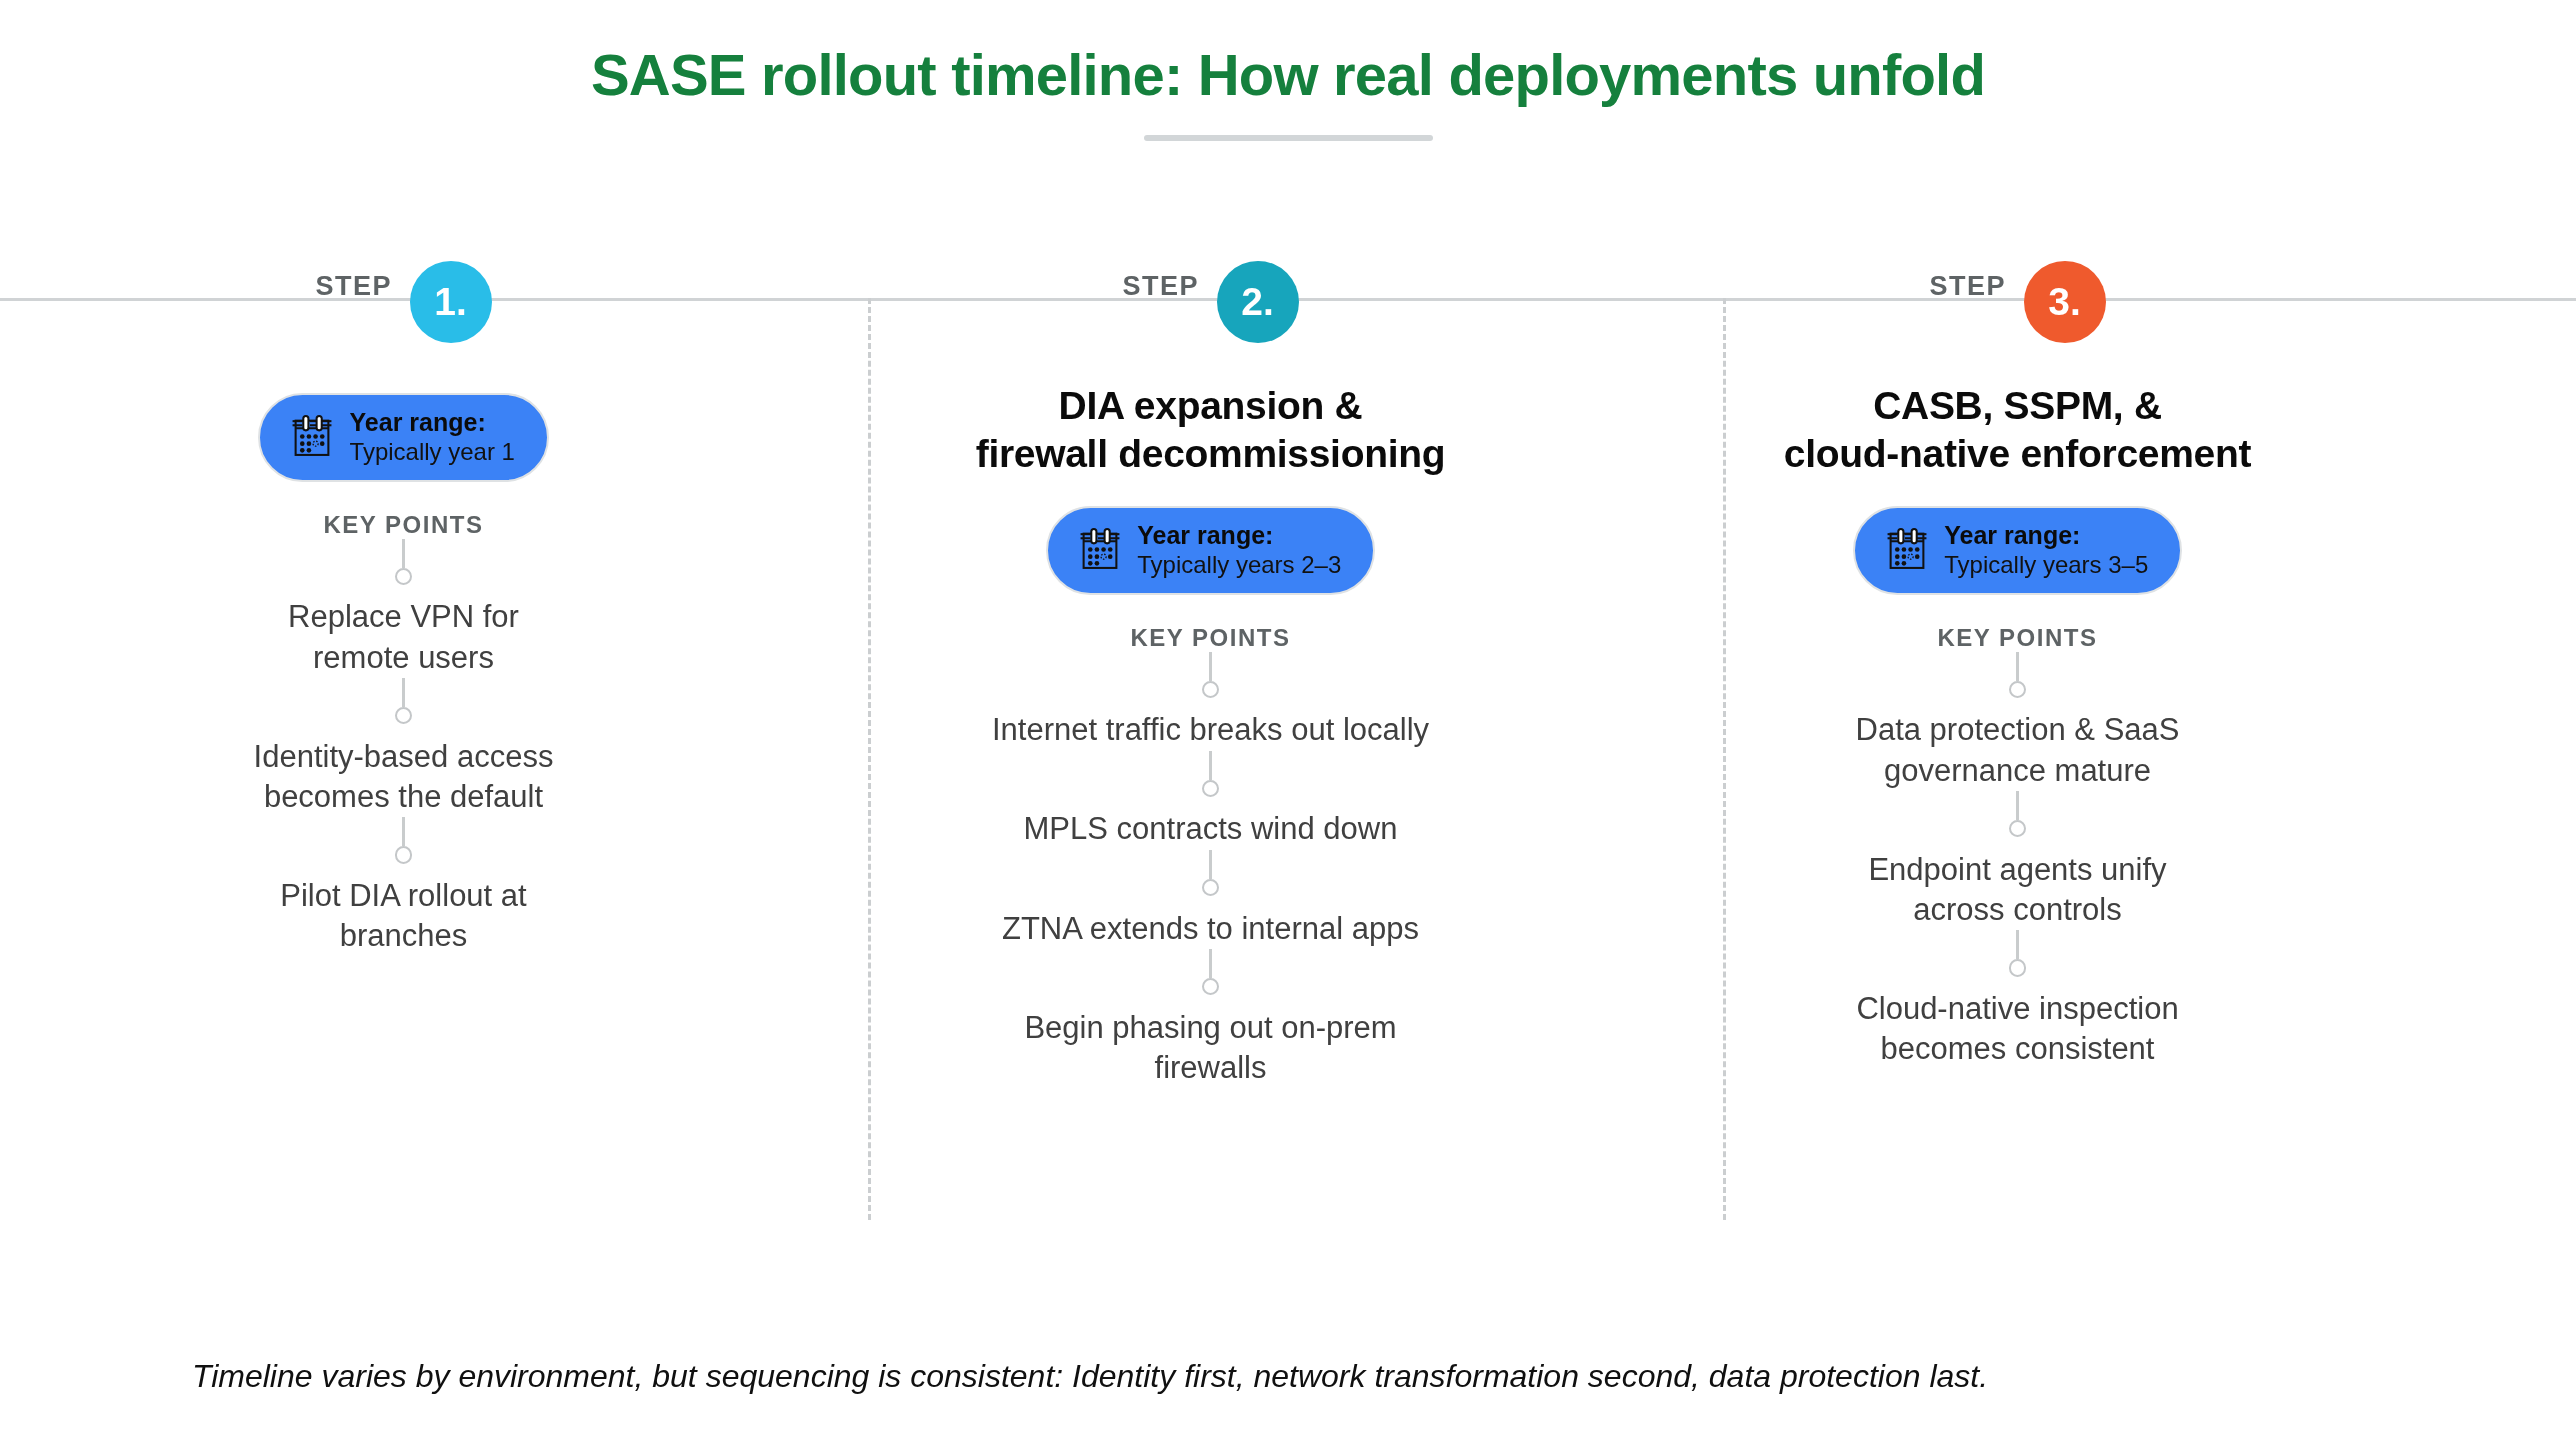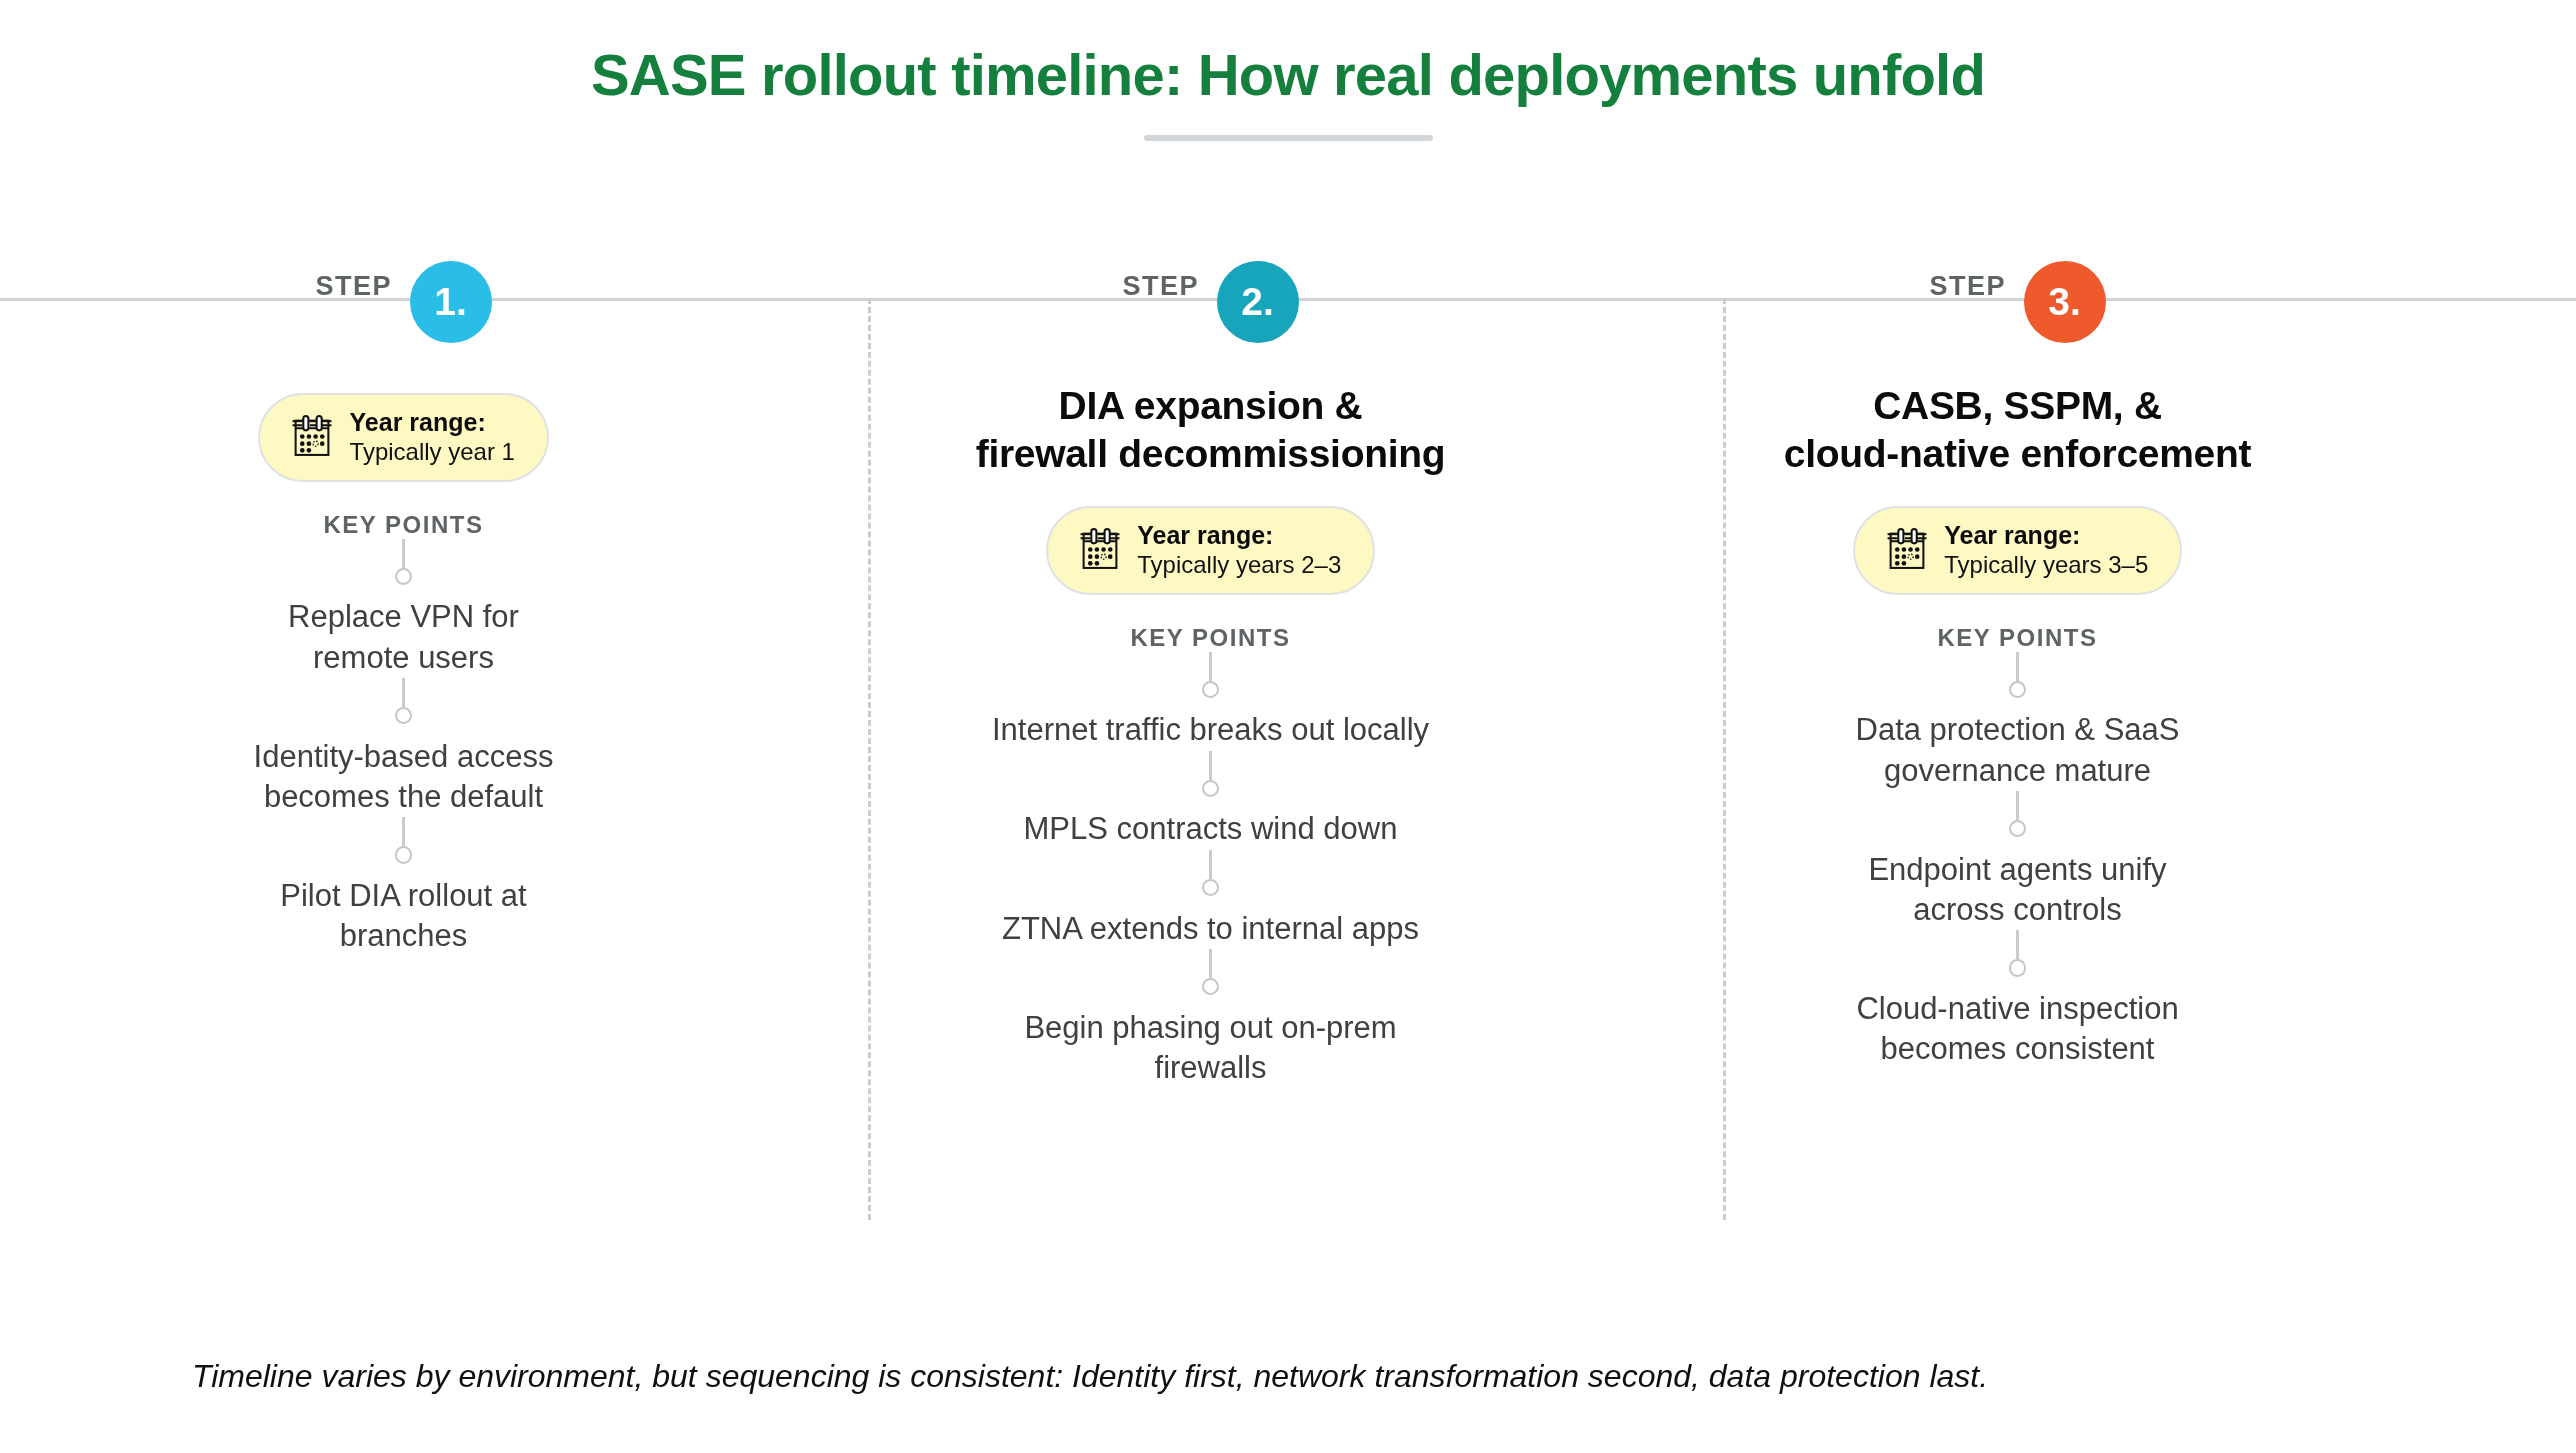--- a/index.html
+++ b/index.html
@@ -119,21 +119,21 @@
     margin-top: 15.5px;
     letter-spacing: -0.3px;
     white-space: pre-line;
   }
 
   
   .year-pill {
     margin-top: 27px;
     border: 2.6px solid #dfe2e4;
     border-radius: 46px;
-    background: #fef9c3;
+    background: #3b82f6;
     padding: 13.4px 32px;
     display: flex;
     flex-direction: row;
     align-items: center;
     gap: 17.5px;
   }
   .cal-icon { flex: 0 0 auto; display:block; }
   .year-text { text-align: left; }
   .year-label {
     font-size: 25px;

